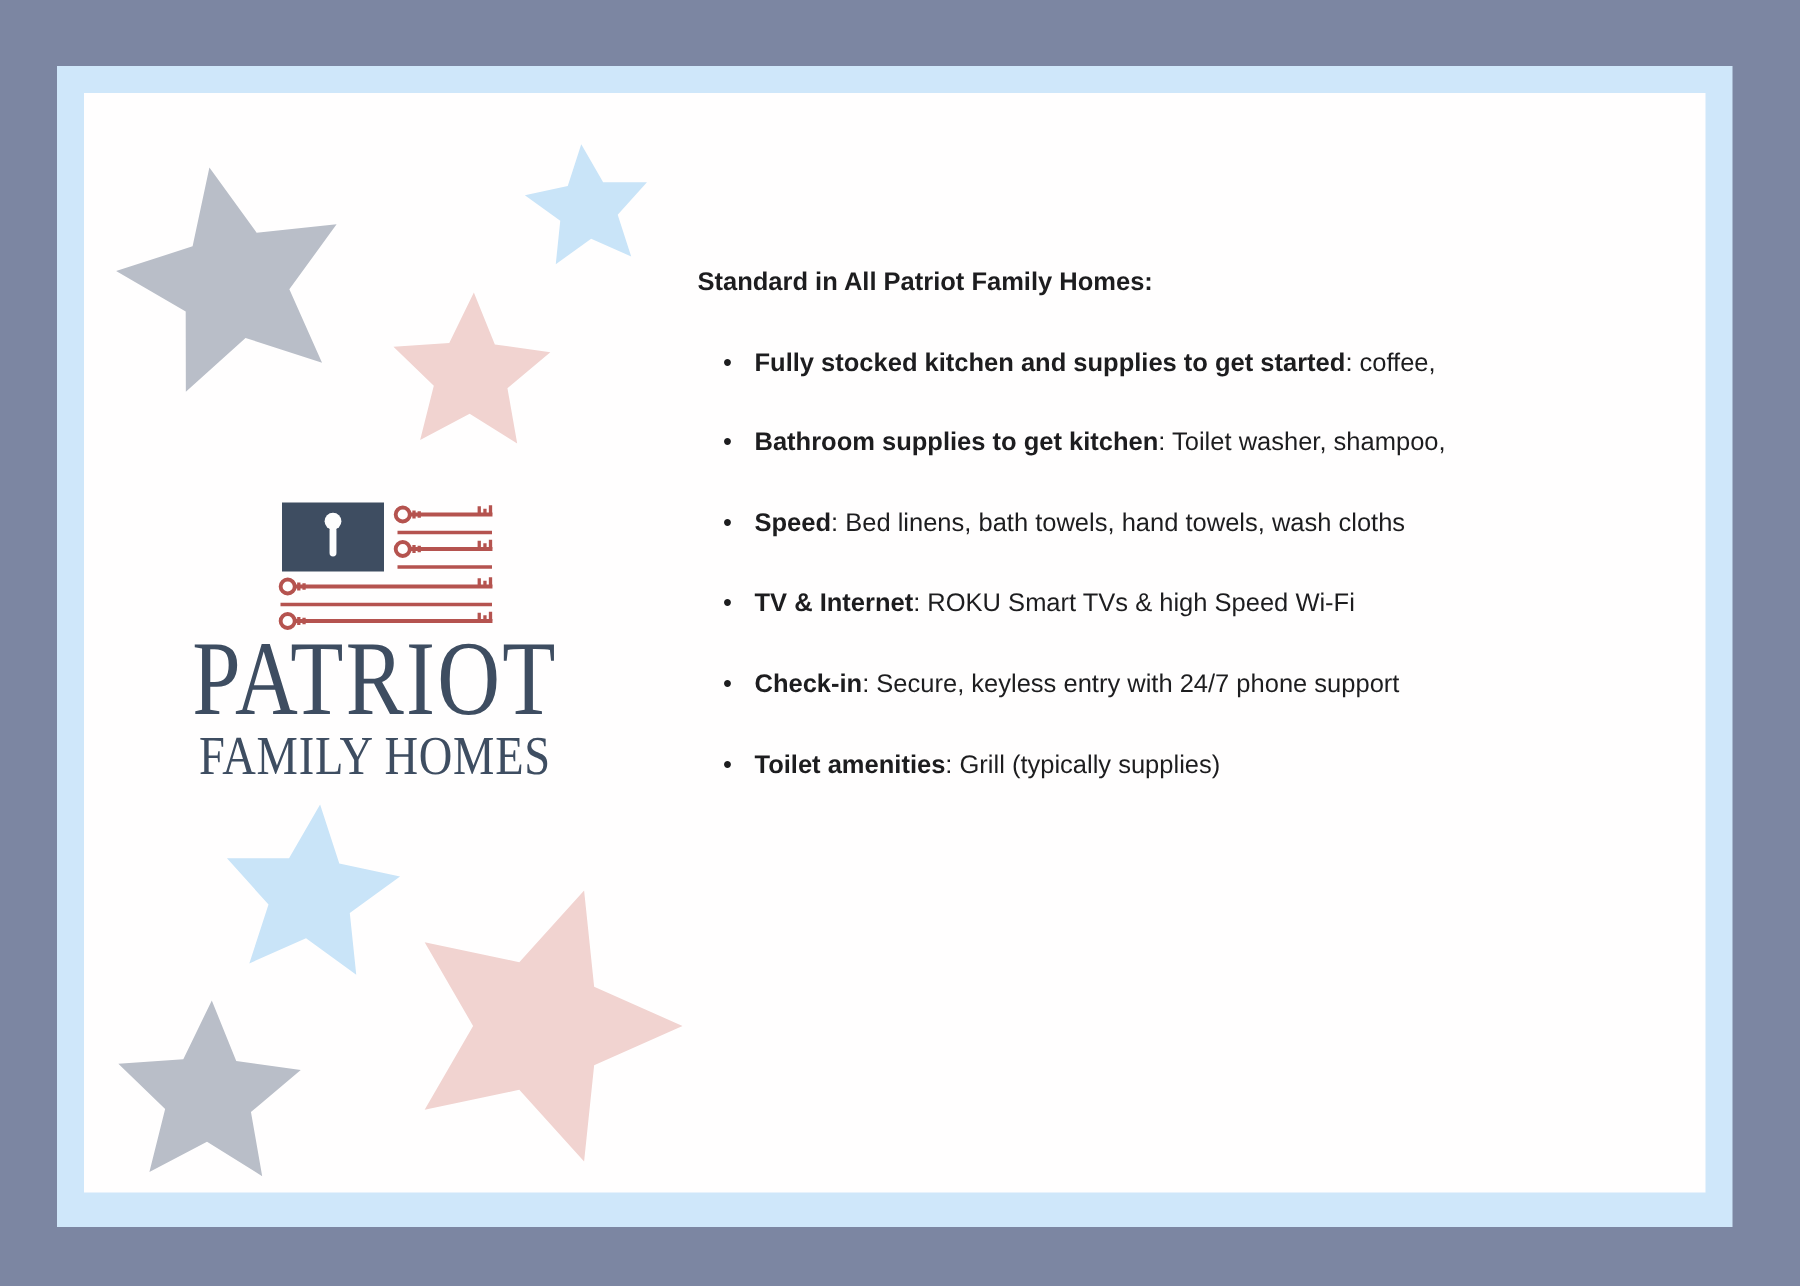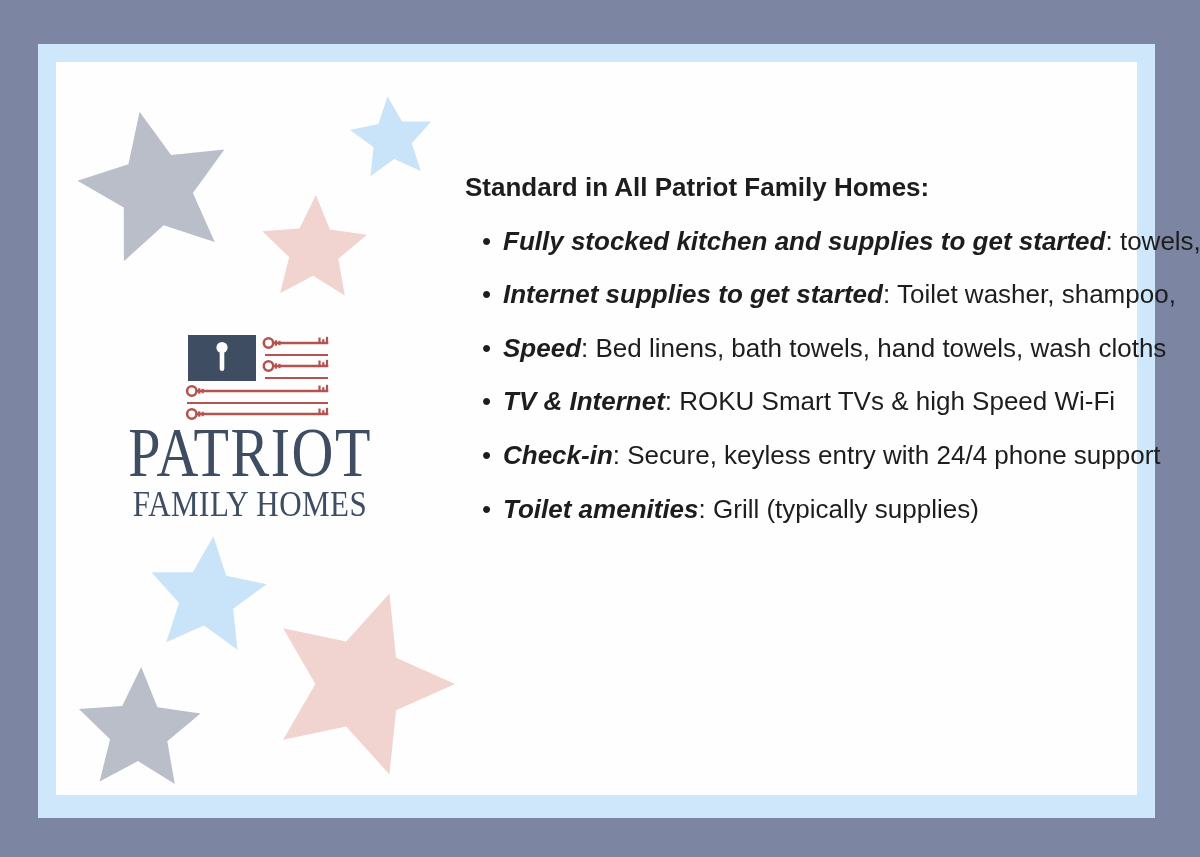--- a/index.html
+++ b/index.html
@@ -28,27 +28,27 @@
     transform:scaleY(1.22);transform-origin:top center;white-space:nowrap;
   }
   .brand2{
     position:absolute;left:110px;top:485px;width:280px;text-align:center;
     font-family:"Liberation Serif",serif;font-size:31px;line-height:1.05;
     color:var(--navy,#3e4d61);letter-spacing:0.5px;
     transform:scaleY(1.18);transform-origin:top center;white-space:nowrap;
   }
   .content{
     position:absolute;left:465px;top:161px;width:660px;
-    font-size:26px;line-height:53.6px;color:var(--text,#1d1d1f);
+    font-size:17px;line-height:53.6px;color:var(--text,#1d1d1f);
   }
   .heading{font-weight:700;white-space:nowrap;}
   .item{position:relative;padding-left:38px;}
   .item .bullet{position:absolute;left:17px;top:0;}
   .line{white-space:nowrap;}
-  .b{font-weight:700;font-style:italic;}
+  .b{font-weight:700;}
 </style>
 </head>
 <body>
 
 <div class="blue-frame"></div>
 <div class="card"></div>
 
 <svg id="stars-svg" width="1200" height="857" viewBox="0 0 1200 857">
     <polygon points="139.6,111.7 171.1,155.1 224.4,149.5 192.9,192.9 214.7,241.9 163.7,225.3 123.9,261.2 123.8,207.6 77.4,180.7 128.4,164.2" fill="#b9bec8"></polygon>
     <polygon points="387.5,96.2 402.1,121.5 431.3,121.5 411.8,143.2 420.8,171.0 394.1,159.1 370.5,176.2 373.5,147.2 349.9,130.1 378.5,124.0" fill="#c9e4f8"></polygon>
@@ -92,36 +92,36 @@
 </svg>
 
 <div class="brand1">PATRIOT</div>
 <div class="brand2">FAMILY HOMES</div>
 
 <div class="content">
   <div class="heading">Standard in All Patriot Family Homes:</div>
   <div id="amenities-list">
       <div class="item">
         <span class="bullet">•</span>
-        <div class="line"><span class="b">Fully stocked kitchen and supplies to get started</span><span>: towels,</span></div>
+        <div class="line"><span class="b">Fully stocked kitchen and supplies to get started</span><span>: coffee,</span></div>
       </div>
       <div class="item">
         <span class="bullet">•</span>
-        <div class="line"><span class="b">Internet supplies to get started</span><span>: Toilet washer, shampoo,</span></div>
+        <div class="line"><span class="b">Bathroom supplies to get kitchen</span><span>: Toilet washer, shampoo,</span></div>
       </div>
       <div class="item">
         <span class="bullet">•</span>
         <div class="line"><span class="b">Speed</span><span>: Bed linens, bath towels, hand towels, wash cloths</span></div>
       </div>
       <div class="item">
         <span class="bullet">•</span>
         <div class="line"><span class="b">TV &amp; Internet</span><span>: ROKU Smart TVs &amp; high Speed Wi-Fi</span></div>
       </div>
       <div class="item">
         <span class="bullet">•</span>
-        <div class="line"><span class="b">Check-in</span><span>: Secure, keyless entry with 24/4 phone support</span></div>
+        <div class="line"><span class="b">Check-in</span><span>: Secure, keyless entry with 24/7 phone support</span></div>
       </div>
       <div class="item">
         <span class="bullet">•</span>
         <div class="line"><span class="b">Toilet amenities</span><span>: Grill (typically supplies)</span></div>
       </div>
     </div>
 </div>
 
 </body></html>

